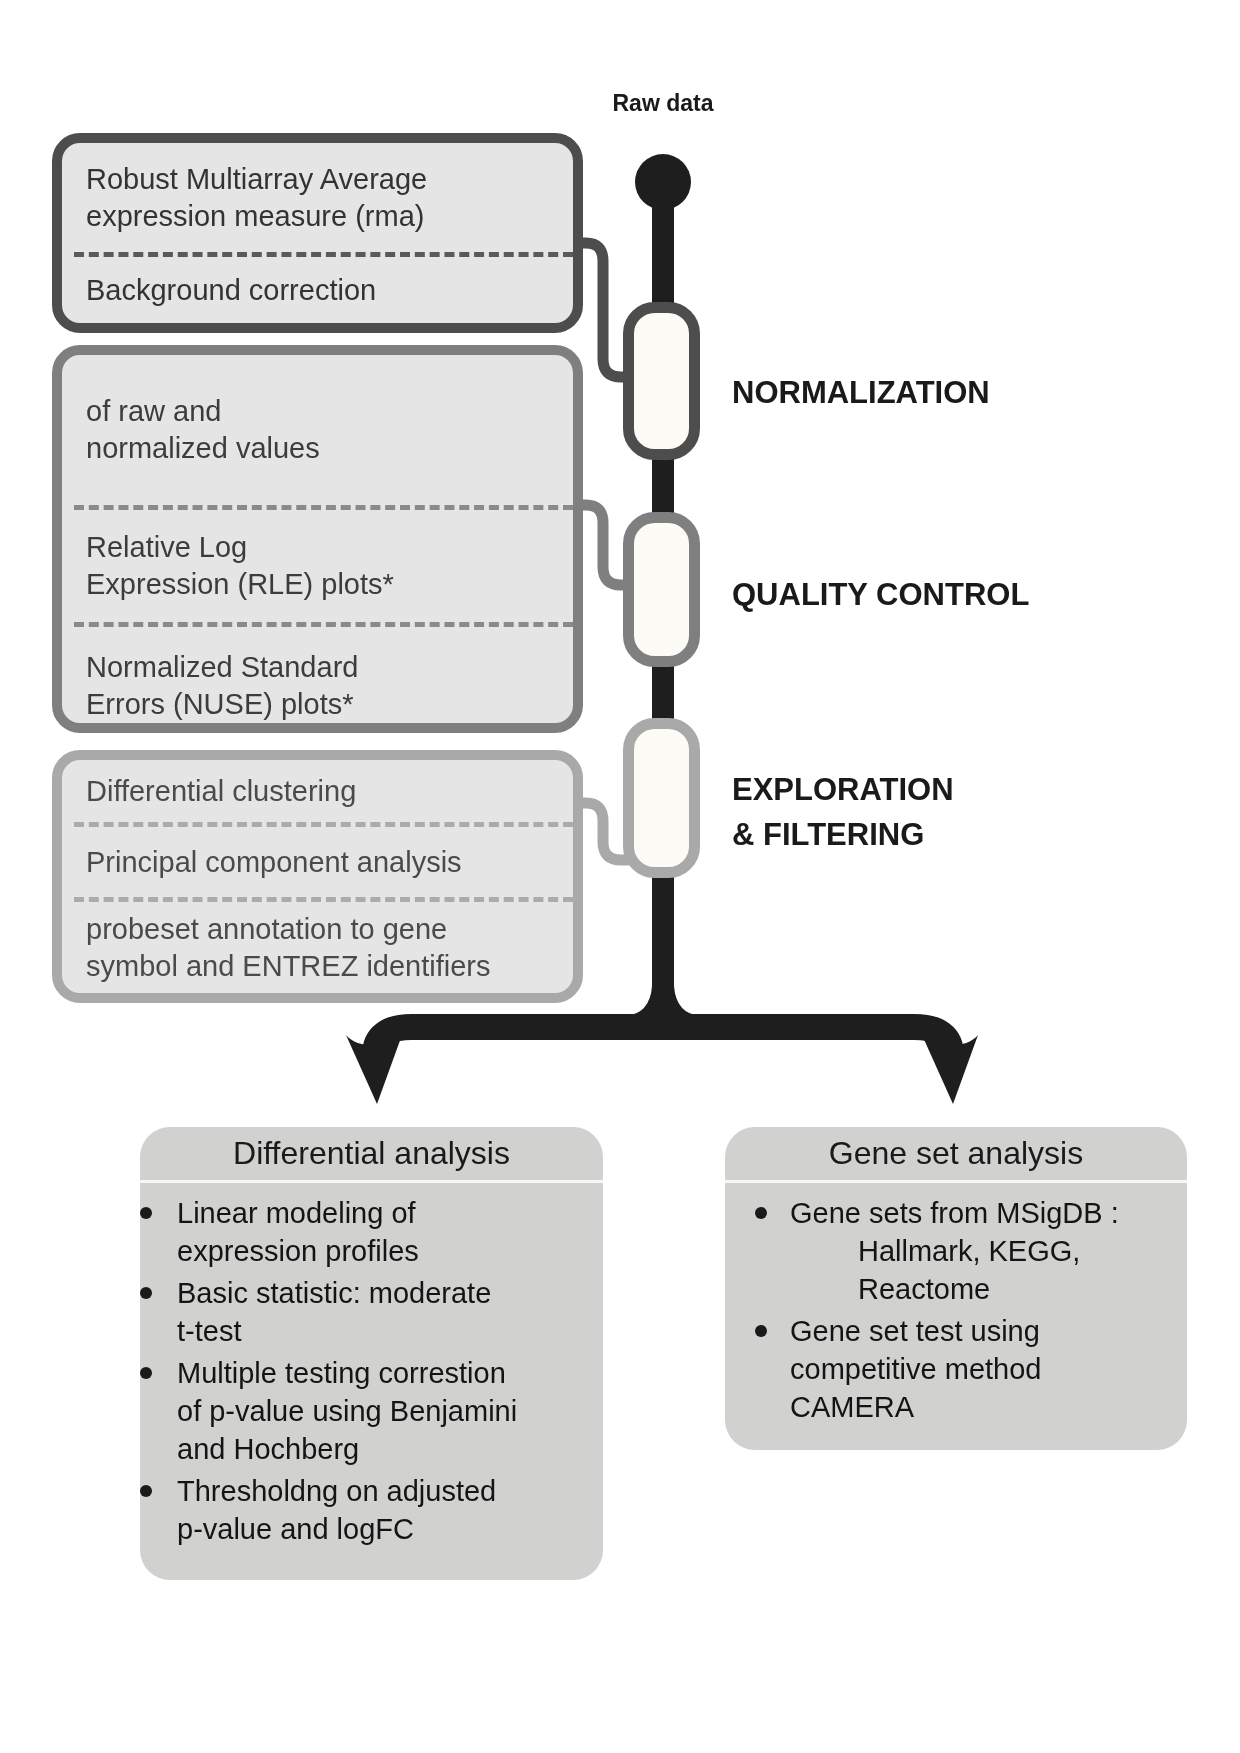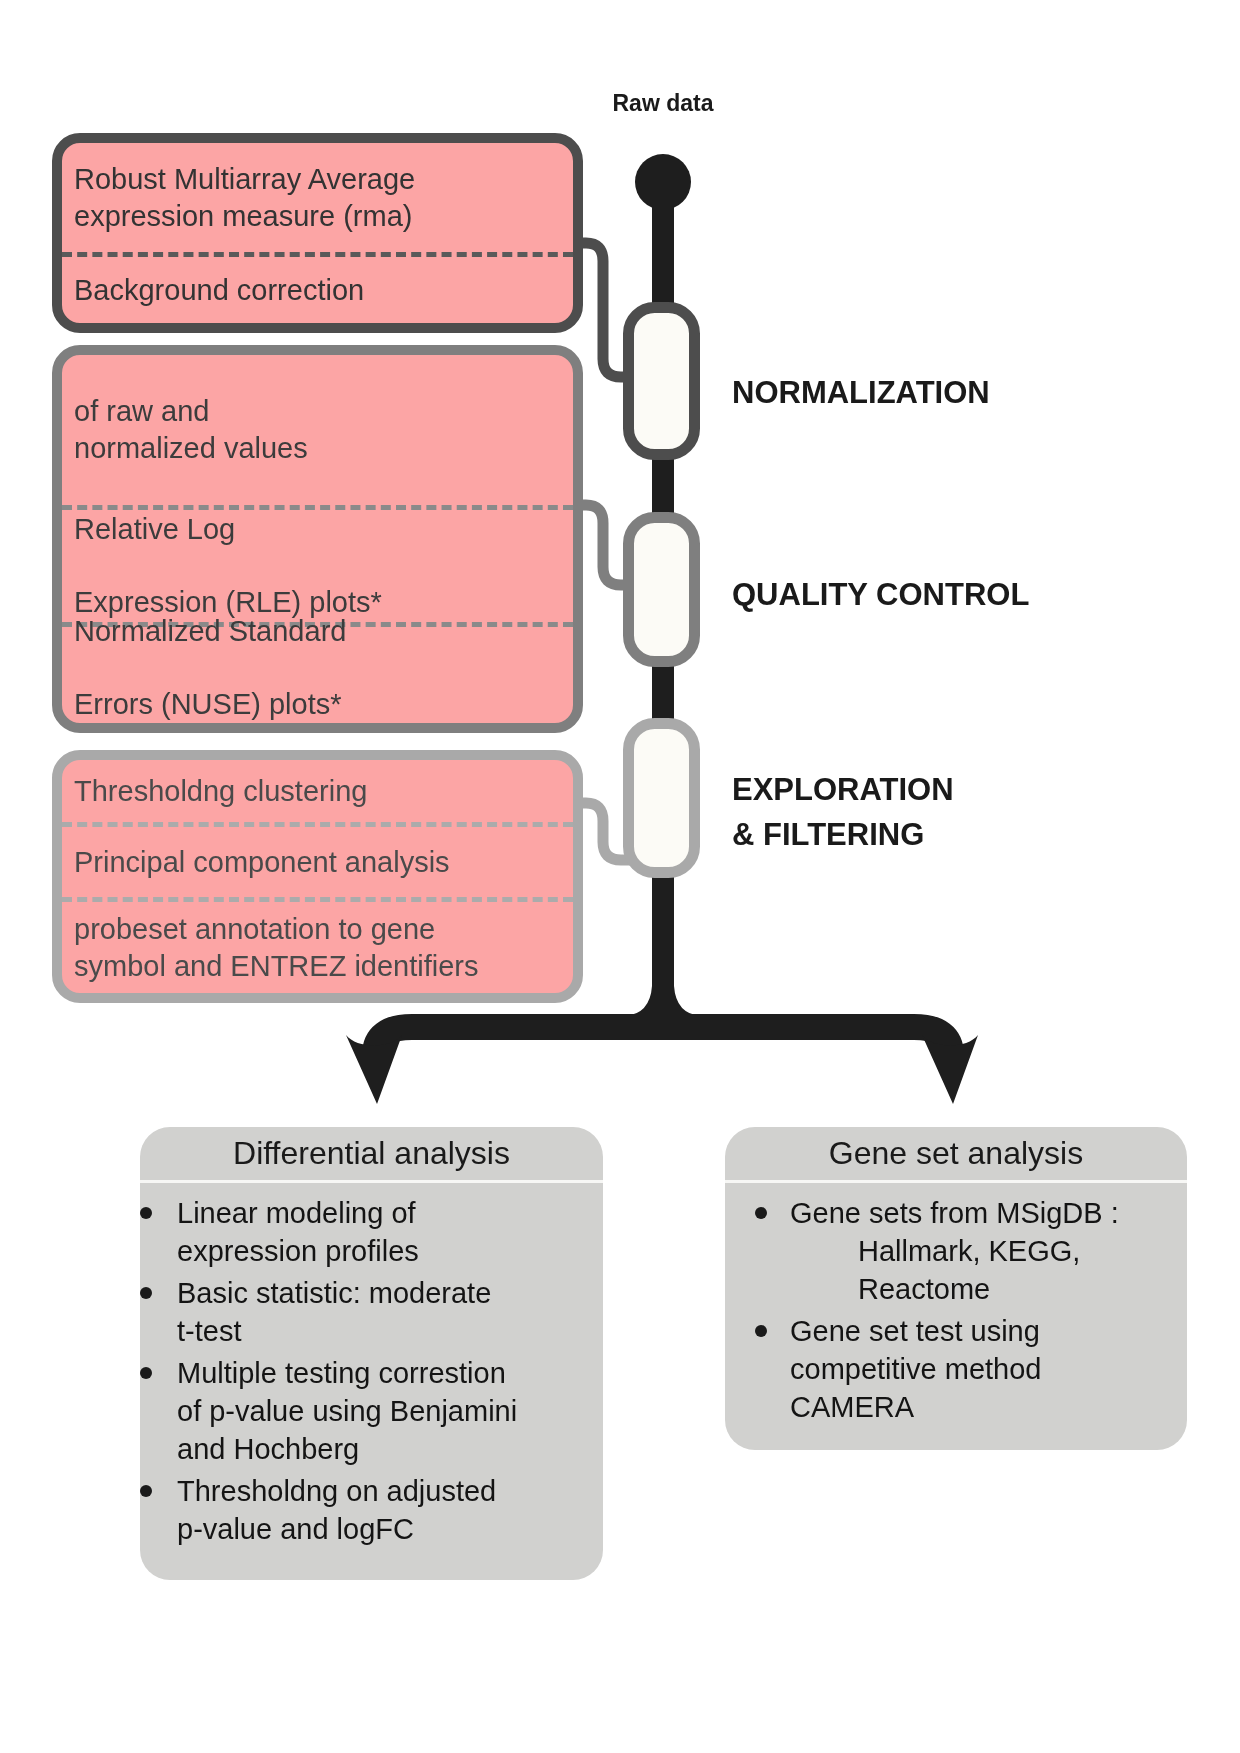--- a/index.html
+++ b/index.html
@@ -6,36 +6,36 @@
   .page{
     position:relative;width:1240px;height:1753px;overflow:hidden;
     font-family:"Liberation Sans","DejaVu Sans",sans-serif;background:#ffffff;
   }
   .abs{position:absolute;}
   svg.artwork{position:absolute;left:0;top:0;z-index:1;}
 
   
   .method-box{
     position:absolute;left:52px;width:531px;z-index:2;
-    box-sizing:border-box;border-radius:28px;background:#fca5a5;
-    display:flex;flex-direction:column;
+    box-sizing:border-box;border-radius:28px;background:#e5e5e5;
+    display:flex;flex-direction:column;padding-left:12px;
   }
   .mb1{top:133px;height:200px;border:10px solid #4d4d4d;}
   .mb2{top:345px;height:388px;border:10px solid #7f7f7f;}
   .mb3{top:750px;height:253px;border:10px solid #a9a9a9;}
   .mb-section{
     display:flex;flex-direction:column;justify-content:center;
     padding-left:12px;box-sizing:border-box;
   }
   .mb-line{font-size:29px;line-height:37px;white-space:nowrap;}
   .mb1 .mb-line{color:#333333;}
   .mb2 .mb-line{color:#3c3c3c;}
   .mb3 .mb-line{color:#4a4a4a;}
   .dash1{border-top:5px dashed #5a5a5a;}
-  .dash2{border-top:5px dashed #8a8a8a;gap:36px;}
+  .dash2{border-top:5px dashed #8a8a8a;}
   .dash3{border-top:5px dashed #ababab;}
   .mb1 .s1{height:109px;} .mb1 .s2{height:71px;}
   .mb2 .s1{height:150px;} .mb2 .s2{height:117px;} .mb2 .s3{height:101px;justify-content:flex-end;}
   .mb3 .s1{height:62px;}  .mb3 .s2{height:75px;}  .mb3 .s3{height:96px;}
 
   
   .raw-label{
     left:538px;top:90px;width:250px;text-align:center;z-index:2;
     font-size:23px;font-weight:bold;color:#1a1a1a;
   }
@@ -130,21 +130,21 @@
       <div class="mb-line">Expression (RLE) plots*</div>
     </div>
     <div class="mb-section s3 dash2">
       <div class="mb-line">Normalized Standard</div>
       <div class="mb-line">Errors (NUSE) plots*</div>
     </div>
   </div>
 
   <div class="method-box mb3">
     <div class="mb-section s1">
-      <div class="mb-line">Thresholdng clustering</div>
+      <div class="mb-line">Differential clustering</div>
     </div>
     <div class="mb-section s2 dash3">
       <div class="mb-line">Principal component analysis</div>
     </div>
     <div class="mb-section s3 dash3">
       <div class="mb-line">probeset annotation to gene</div>
       <div class="mb-line">symbol and ENTREZ identifiers</div>
     </div>
   </div>
 

